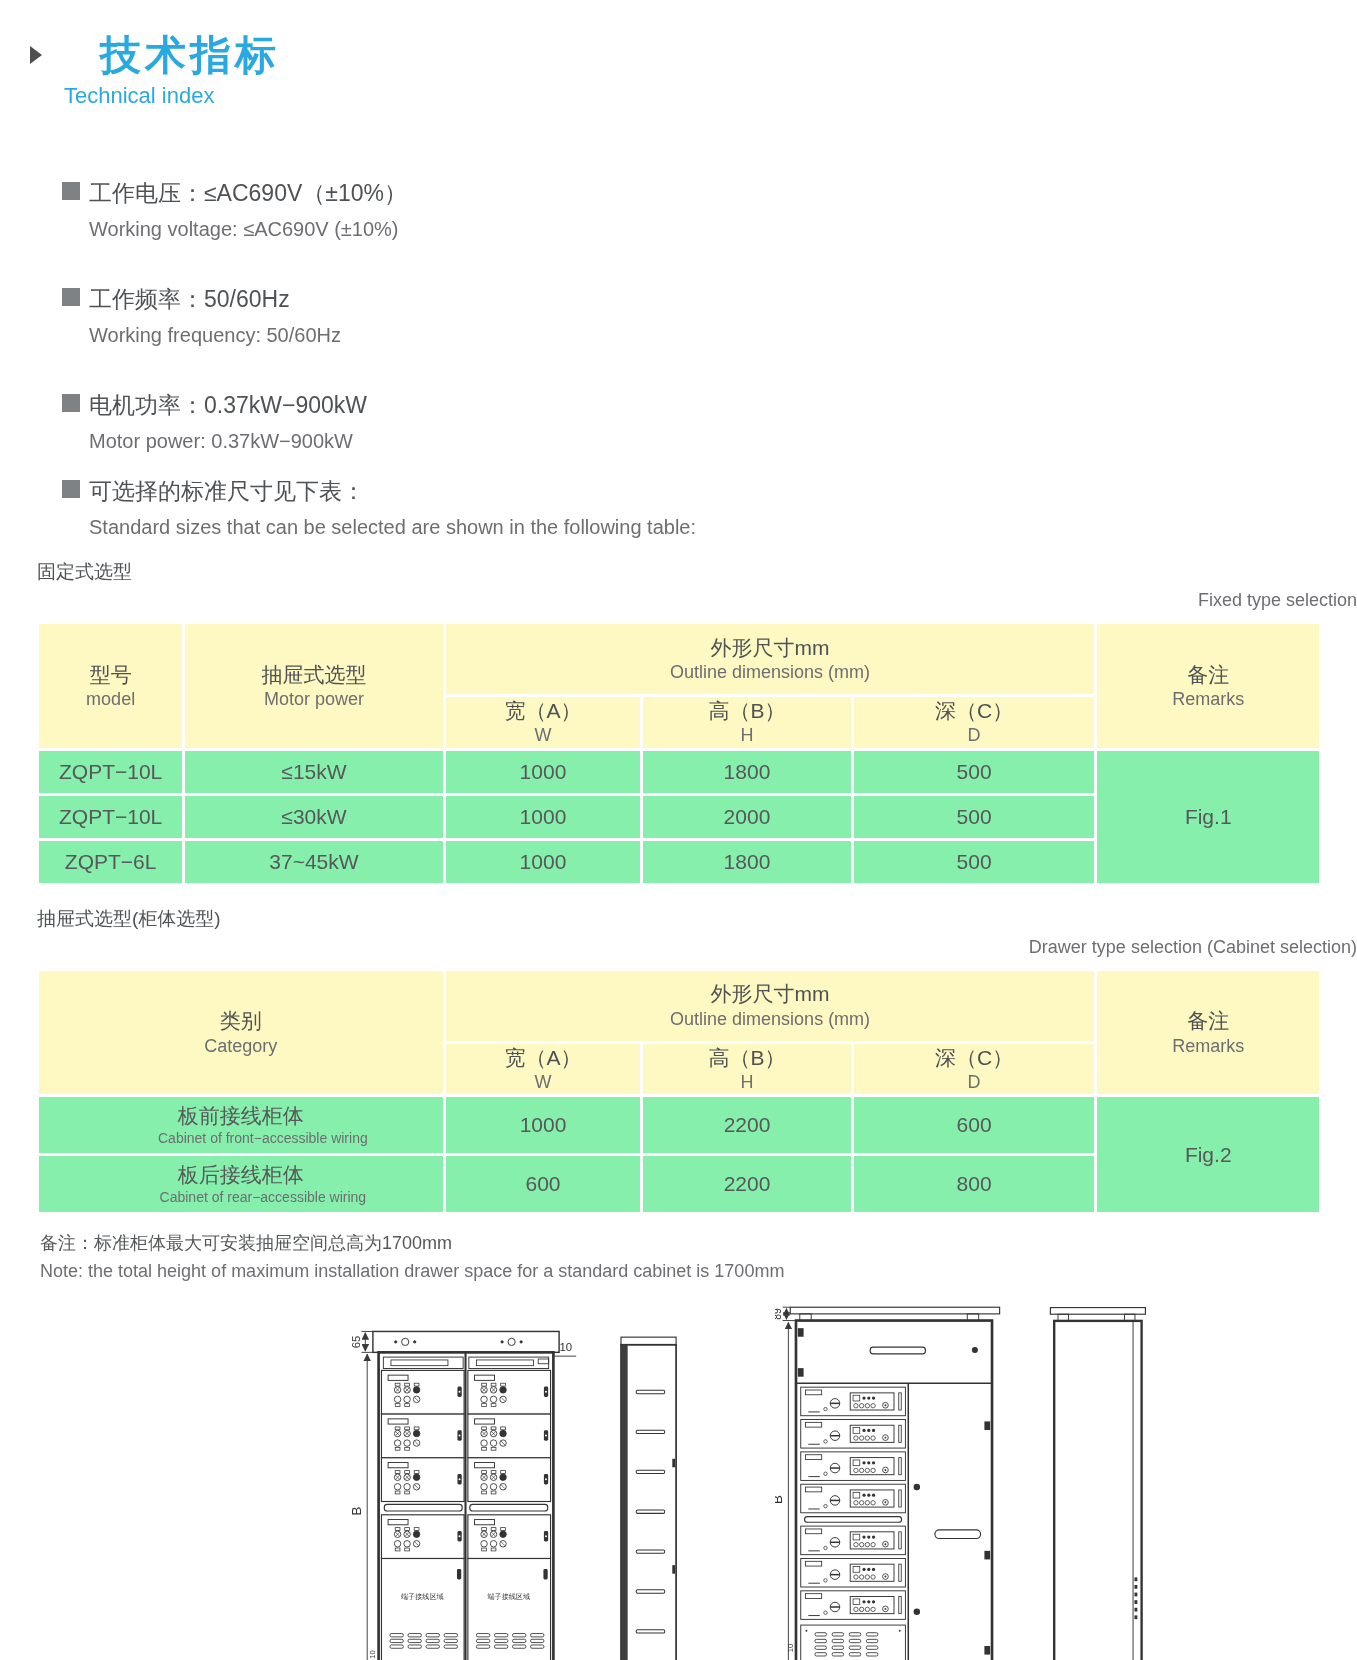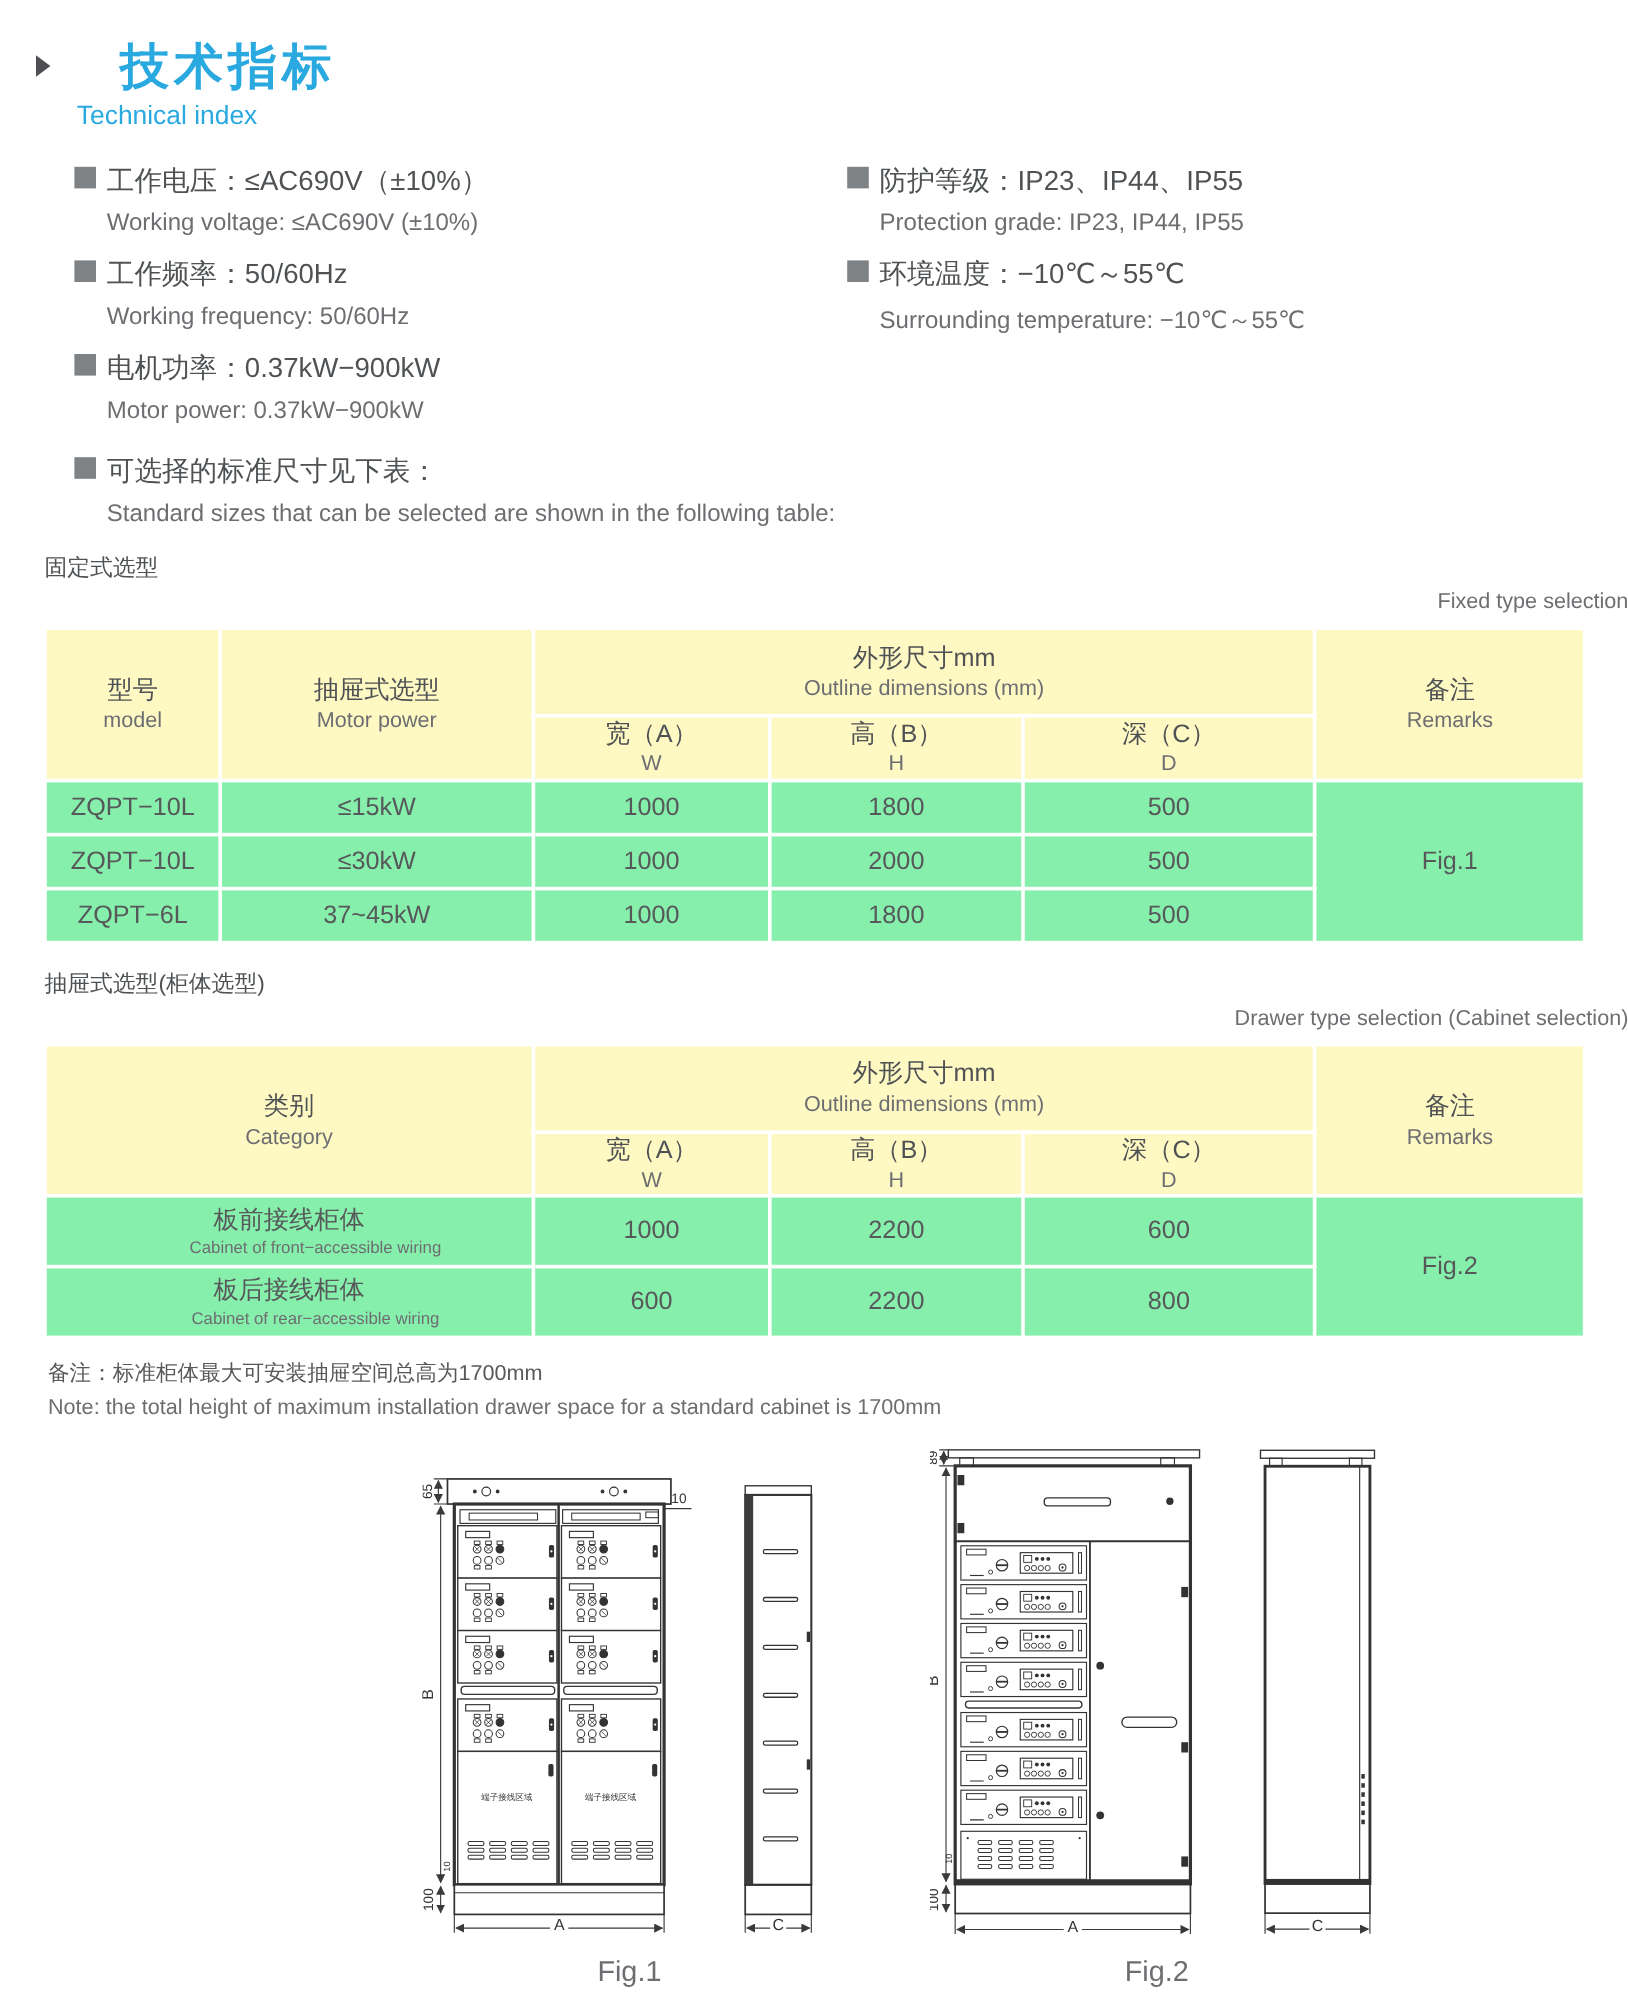--- a/index.html
+++ b/index.html
@@ -17,21 +17,21 @@
     border-top:9px solid transparent; border-bottom:9px solid transparent;
     border-left:12px solid #4d4f52;
   }
   .page-title-cn { font-size:41px; font-weight:bold; color:#29a9e0; letter-spacing:4px; line-height:1.05; }
   .page-title-en { font-size:22px; color:#29a9e0; margin:6px 0 0 34px; }
 
   
   .specs { display:flex; margin:26px 0 0 62px; }
   .specs-left { width:644px; }
   .specs-right { flex:1; }
-  .spec-item { margin-bottom:6px; }
+  .spec-item { margin-bottom:6px;margin-top:43px; }
   .spec-cn { display:flex; font-size:23px; color:#4f5254; }
   .bullet { flex:0 0 auto; width:18px; height:18px; background:#7f8285; margin:4px 9px 0 0; }
   .spec-en { font-size:20px; color:#6d6e71; margin:9px 0 15px 27px; }
   .table-intro { margin:8px 0 0 62px; }
 
   
   .tbl-caption { margin:20px 0 0 37px; }
   .tbl-caption .cn { font-size:19px; color:#4f5254; }
   .tbl-caption .en { font-size:18px; color:#6d6e71; margin-top:5px;text-align:right; }
 
@@ -92,36 +92,20 @@
           <span>工作频率：50/60Hz</span>
         </div>
       <div class="spec-en">Working frequency: 50/60Hz</div>
     </div>
     <div class="spec-item">
       <div class="spec-cn">
           <span class="bullet"></span>
           <span>电机功率：0.37kW−900kW</span>
         </div>
       <div class="spec-en">Motor power: 0.37kW−900kW</div>
-    </div>
-  </div>
-  <div class="specs-right">
-    <div class="spec-item">
-      <div class="spec-cn">
-          <span class="bullet"></span>
-          <span>防护等级：IP23、IP44、IP55</span>
-        </div>
-      <div class="spec-en">Protection grade: IP23, IP44, IP55</div>
-    </div>
-    <div class="spec-item">
-      <div class="spec-cn">
-          <span class="bullet"></span>
-          <span>环境温度：−10℃～55℃</span>
-        </div>
-      <div class="spec-en">Surrounding temperature: −10℃～55℃</div>
     </div>
   </div>
 </div>
 
 <div class="spec-item table-intro">
   <div class="spec-cn">
       <span class="bullet"></span>
       <span>可选择的标准尺寸见下表：</span>
     </div>
   <div class="spec-en">Standard sizes that can be selected are shown in the following table:</div>

